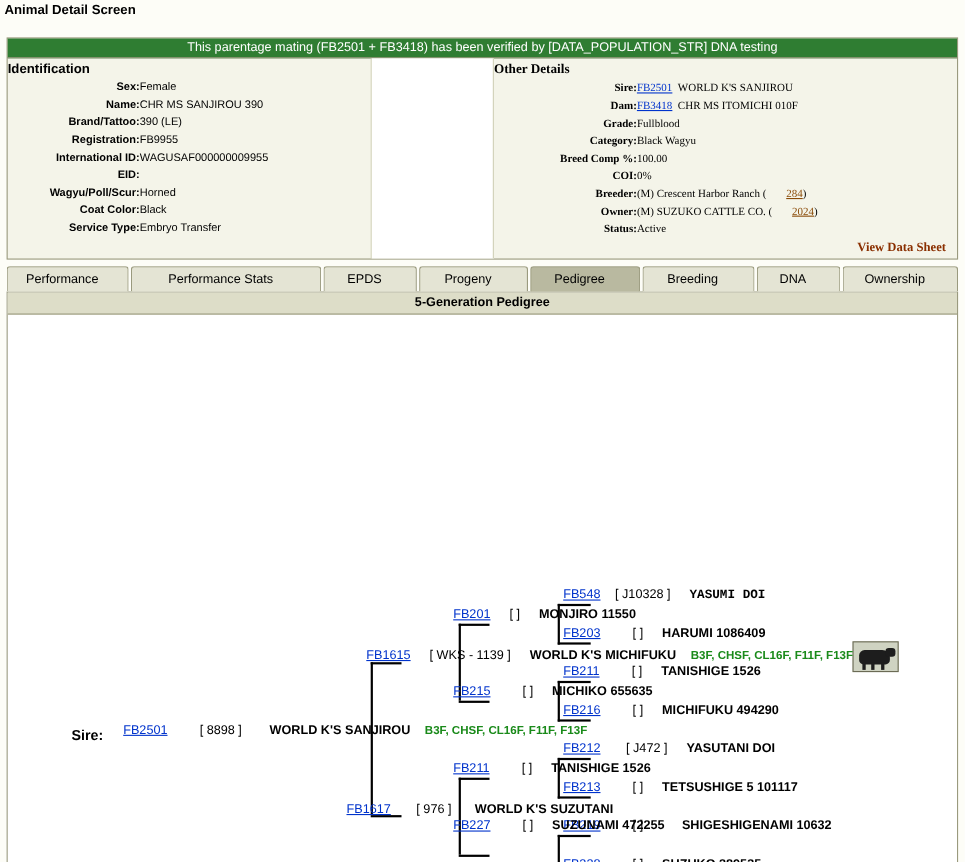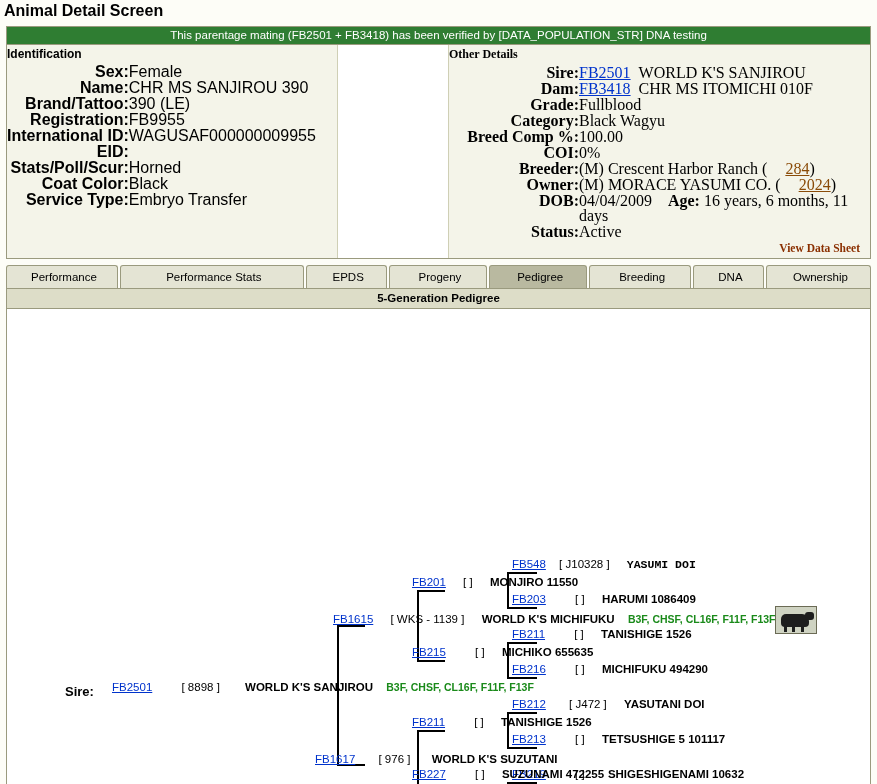--- a/index.html
+++ b/index.html
@@ -5,22 +5,22 @@
   html,body{margin:0;padding:0;}
   body{
     width:877px;height:784px;
     background:#fdfdf7;
     font-family:"Liberation Sans", sans-serif;
     font-size:12px;
     color:#000;
     overflow:hidden;
   }
   .screen-title{
-    font-weight:bold;font-size:16px;
-    padding:2px 0 6px 4px;
+    font-weight:bold;font-size:12px;
+    padding:2px 0 18px 4px;
     color:#000;
   }
   .panel{
     margin:0 6px;
     border:1px solid #9a9a7e;
     background:#f4f4e9;
   }
   .verify-bar{
     background:#2f7d32;
     color:#ffffff;
@@ -34,21 +34,21 @@
     align-items:stretch;
   }
   .col-ident{width:330px;border-right:1px solid #cfcfb5;}
   .col-photo{flex:1;background:#ffffff;border-right:1px solid #cfcfb5;}
   .col-other{width:421px;font-family:Liberation Serif, serif;}
   .col-head{
     font-weight:bold;font-size:12px;
     padding:2px 0 3px 0;
   }
   table.kv{border-collapse:collapse;width:100%;}
-  table.kv td{font-size:16px;padding:0px 0 1px 0;line-height:15px;vertical-align:top;}
+  table.kv td{font-size:10px;padding:0px 0 1px 0;line-height:15px;vertical-align:top;}
   td.k{text-align:right;font-weight:bold;white-space:nowrap;padding-right:6px;width:120px;}
   .col-other td.k{width:130px;}
   td.v{text-align:left;}
   a.lnk{color:#0033cc;text-decoration:underline;cursor:pointer;}
   a.lnk.brown{color:#8a4b08;padding-left:18px;}
   .datasheet{
     text-align:right;
     padding:2px 10px 4px 0;
     color:#8a2f00;
     font-weight:bold;
@@ -61,21 +61,21 @@
     margin:6px 6px 0 6px;
     align-items:flex-end;
     gap:2px;
   }
   .tab{
     border:1px solid #9a9a7e;
     border-bottom:none;
     background:#e4e4d4;
     text-align:center;
     font-size:11.5px;
-    padding:5px 0 5px 4px;
+    padding:5px 14px 5px 4px;
     border-radius:3px 3px 0 0;
     cursor:pointer;
     flex:1;
   }
   .tab.sel{
     background:#b9b9a0;
     font-weight:normal;
   }
   .tab.w1{flex:1.55;}
   .tab.w2{flex:2.6;}
@@ -160,21 +160,21 @@
         </tr>
         <tr>
           <td class="k">International ID:</td>
           <td class="v">WAGUSAF000000009955</td>
         </tr>
         <tr>
           <td class="k">EID:</td>
           <td class="v"></td>
         </tr>
         <tr>
-          <td class="k">Stats/Poll/Scur:</td>
+          <td class="k">Wagyu/Poll/Scur:</td>
           <td class="v">Horned</td>
         </tr>
         <tr>
           <td class="k">Coat Color:</td>
           <td class="v">Black</td>
         </tr>
         <tr>
           <td class="k">Service Type:</td>
           <td class="v">Embryo Transfer</td>
         </tr>
@@ -221,30 +221,22 @@
         <tr>
           <td class="k">Breeder:</td>
           <td class="v">
             <span>(M) Crescent Harbor Ranch</span>
             (<a class="lnk brown">284</a>)
           </td>
         </tr>
         <tr>
           <td class="k">Owner:</td>
           <td class="v">
-            <span>(M) MORACE YASUMI CO.</span>
+            <span>(M) SUZUKO CATTLE CO.</span>
             (<a class="lnk brown">2024</a>)
-          </td>
-        </tr>
-        <tr>
-          <td class="k">DOB:</td>
-          <td class="v">
-            <span>04/04/2009</span>
-            &nbsp;&nbsp;&nbsp;<b>Age:</b>
-            <span>16 years, 6 months, 11 days</span>
           </td>
         </tr>
         <tr>
           <td class="k">Status:</td>
           <td class="v">Active</td>
         </tr>
       </tbody>
         </table>
       <div class="datasheet">
         <span>View Data Sheet</span>
@@ -363,21 +355,21 @@
       <span class="nm" style="margin-left:14px;">TETSUSHIGE 5 101117</span>
     </div>
     <div class="node" style="left:308px;top:444px;">
       <a class="id">FB1617</a>
       <span class="reg" style="margin-left:20px;">[ 976 ]</span>
       <span class="nm" style="margin-left:18px;">WORLD K'S SUZUTANI</span>
     </div>
     <div class="node" style="left:505px;top:459px;">
       <a class="id">FB219</a>
       <span class="reg" style="margin-left:26px;">[ ]</span>
-      <span class="nm" style="margin-left:20px;">SHIGESHIGENAMI 10632</span>
+      <span class="nm" style="margin-left:32px;">SHIGESHIGENAMI 10632</span>
     </div>
     <div class="node" style="left:405px;top:459px;">
       <a class="id">FB227</a>
       <span class="reg" style="margin-left:26px;">[ ]</span>
       <span class="nm" style="margin-left:14px;">SUZUNAMI 472255</span>
     </div>
     <div class="node" style="left:505px;top:494px;">
       <a class="id">FB228</a>
       <span class="reg" style="margin-left:26px;">[ ]</span>
       <span class="nm" style="margin-left:14px;">SUZUKO 289535</span>

